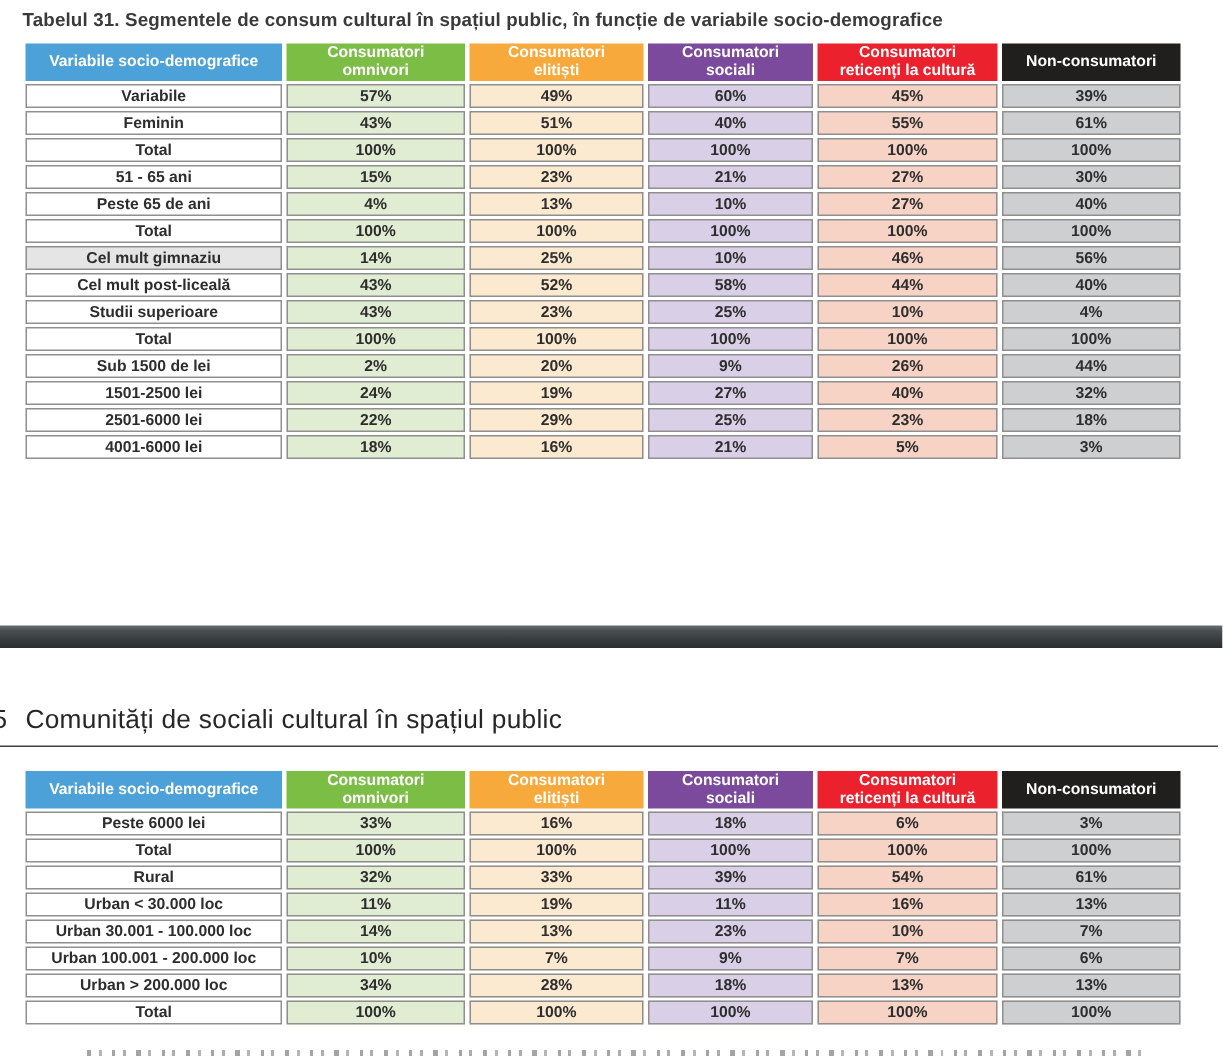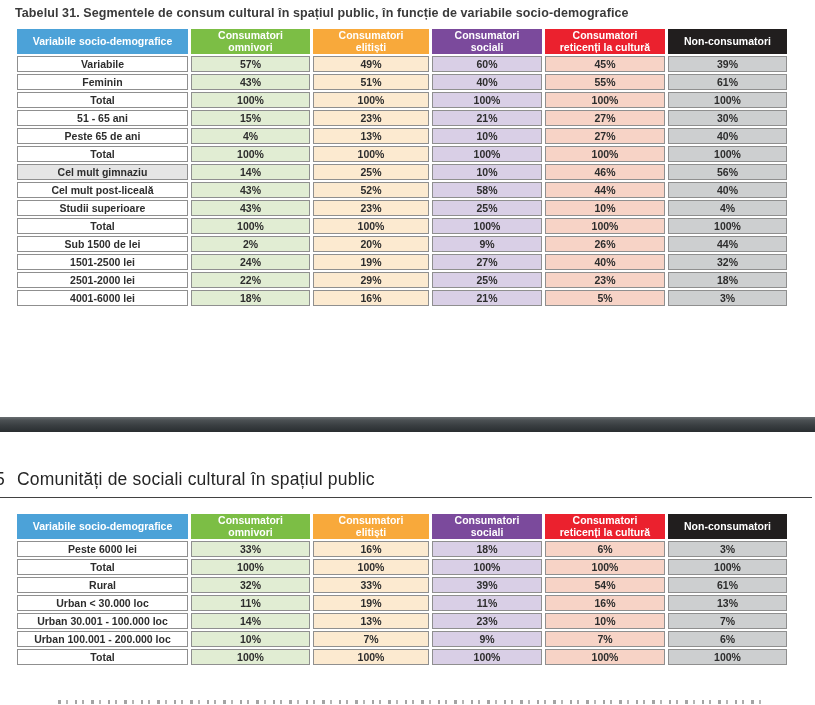--- a/index.html
+++ b/index.html
@@ -203,21 +203,21 @@
       </tr>
       <tr>
         <td style="background: rgb(255, 255, 255);">1501-2500 lei</td>
         <td style="background: rgb(225, 237, 211);">24%</td>
         <td style="background: rgb(252, 234, 208);">19%</td>
         <td style="background: rgb(217, 207, 230);">27%</td>
         <td style="background: rgb(247, 211, 198);">40%</td>
         <td style="background: rgb(205, 207, 208);">32%</td>
       </tr>
       <tr>
-        <td style="background: rgb(255, 255, 255);">2501-2000 lei</td>
+        <td style="background: rgb(255, 255, 255);">2501-6000 lei</td>
         <td style="background: rgb(225, 237, 211);">22%</td>
         <td style="background: rgb(252, 234, 208);">29%</td>
         <td style="background: rgb(217, 207, 230);">25%</td>
         <td style="background: rgb(247, 211, 198);">23%</td>
         <td style="background: rgb(205, 207, 208);">18%</td>
       </tr>
       <tr>
         <td style="background: rgb(255, 255, 255);">4001-6000 lei</td>
         <td style="background: rgb(225, 237, 211);">18%</td>
         <td style="background: rgb(252, 234, 208);">16%</td>
@@ -296,20 +296,28 @@
       </tr>
       <tr>
         <td style="background: rgb(255, 255, 255);">Urban 100.001 - 200.000 loc</td>
         <td style="background: rgb(225, 237, 211);">10%</td>
         <td style="background: rgb(252, 234, 208);">7%</td>
         <td style="background: rgb(217, 207, 230);">9%</td>
         <td style="background: rgb(247, 211, 198);">7%</td>
         <td style="background: rgb(205, 207, 208);">6%</td>
       </tr>
       <tr>
+        <td style="background: rgb(255, 255, 255);">Urban &gt; 200.000 loc</td>
+        <td style="background: rgb(225, 237, 211);">34%</td>
+        <td style="background: rgb(252, 234, 208);">28%</td>
+        <td style="background: rgb(217, 207, 230);">18%</td>
+        <td style="background: rgb(247, 211, 198);">13%</td>
+        <td style="background: rgb(205, 207, 208);">13%</td>
+      </tr>
+      <tr>
         <td style="background: rgb(255, 255, 255);">Total</td>
         <td style="background: rgb(225, 237, 211);">100%</td>
         <td style="background: rgb(252, 234, 208);">100%</td>
         <td style="background: rgb(217, 207, 230);">100%</td>
         <td style="background: rgb(247, 211, 198);">100%</td>
         <td style="background: rgb(205, 207, 208);">100%</td>
       </tr>
     </tbody>
   </table>
 

